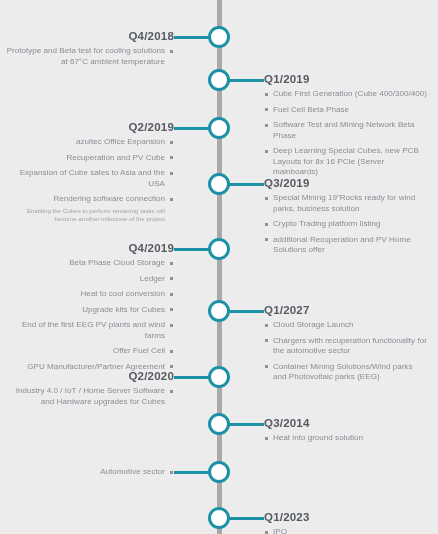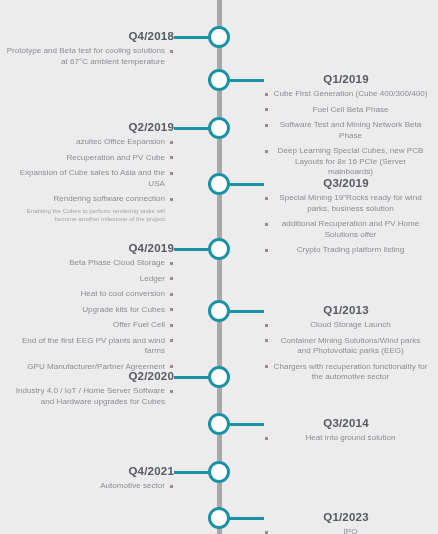--- a/index.html
+++ b/index.html
@@ -41,21 +41,21 @@
     height: 3px;
     background: #1c91a6;
     z-index: 3;
   }
   
   .entry {
     position: absolute;
     z-index: 2;
   }
   .entry.left  { text-align: right; }
-  .entry.right { text-align: center; }
+  .entry.right { text-align: left; }
   .q-title {
     font-size: 11.5px;
     font-weight: bold;
     color: #555a63;
     letter-spacing: 0.2px;
     line-height: 14px;
     white-space: nowrap;
   }
   .items { margin-top: 3px; list-style: none; }
   .item {
@@ -125,46 +125,46 @@
         <li class="item"><span class="bul"></span><span>Rendering software connection</span></li>
       </ul>
       <div class="subnote">Enabling the Cubes to perform rendering tasks will become another milestone of the project</div>
     </div>
     <div class="connector" style="top: 183px; left: 228px; width: 36px;"></div>
     <div class="node" style="top: 173px;"></div>
     <div class="entry right" style="top: 176px; left: 264px; width: 164px;">
       <div class="q-title">Q3/2019</div>
       <ul class="items">
         <li class="item"><span class="bul"></span><span>Special Mining 19"Rocks ready for wind parks, business solution</span></li>
+        <li class="item"><span class="bul"></span><span>Crypto Trading platform listing</span></li>
         <li class="item"><span class="bul"></span><span>additional Recuperation and PV Home Solutions offer</span></li>
-        <li class="item"><span class="bul"></span><span>Crypto Trading platform listing</span></li>
       </ul>
     </div>
     <div class="connector" style="top: 248px; left: 174px; width: 36px;"></div>
     <div class="node" style="top: 238px;"></div>
     <div class="entry left" style="top: 241px; left: 4px; width: 170px; text-align: right;">
       <div class="q-title">Q4/2019</div>
       <ul class="items">
         <li class="item"><span class="bul"></span><span>Beta Phase Cloud Storage</span></li>
         <li class="item"><span class="bul"></span><span>Ledger</span></li>
         <li class="item"><span class="bul"></span><span>Heat to cool conversion</span></li>
         <li class="item"><span class="bul"></span><span>Upgrade kits for Cubes</span></li>
+        <li class="item"><span class="bul"></span><span>End of the first EEG PV plants and wind farms</span></li>
         <li class="item"><span class="bul"></span><span>Offer Fuel Cell</span></li>
-        <li class="item"><span class="bul"></span><span>End of the first EEG PV plants and wind farms</span></li>
         <li class="item"><span class="bul"></span><span>GPU Manufacturer/Partner Agreement</span></li>
       </ul>
     </div>
     <div class="connector" style="top: 310px; left: 228px; width: 36px;"></div>
     <div class="node" style="top: 300px;"></div>
     <div class="entry right" style="top: 303px; left: 264px; width: 164px;">
-      <div class="q-title">Q1/2013</div>
+      <div class="q-title">Q1/2027</div>
       <ul class="items">
         <li class="item"><span class="bul"></span><span>Cloud Storage Launch</span></li>
+        <li class="item"><span class="bul"></span><span>Chargers with recuperation functionality for the automotive sector</span></li>
         <li class="item"><span class="bul"></span><span>Container Mining Solutions/Wind parks and Photovoltaic parks (EEG)</span></li>
-        <li class="item"><span class="bul"></span><span>Chargers with recuperation functionality for the automotive sector</span></li>
       </ul>
     </div>
     <div class="connector" style="top: 376px; left: 174px; width: 36px;"></div>
     <div class="node" style="top: 366px;"></div>
     <div class="entry left" style="top: 369px; left: 4px; width: 170px;">
       <div class="q-title">Q2/2020</div>
       <ul class="items">
         <li class="item"><span class="bul"></span><span>Industry 4.0 / IoT / Home Server Software and Hardware upgrades for Cubes</span></li>
       </ul>
     </div>
@@ -172,21 +172,20 @@
     <div class="node" style="top: 413px;"></div>
     <div class="entry right" style="top: 416px; left: 264px; width: 164px;">
       <div class="q-title">Q3/2014</div>
       <ul class="items">
         <li class="item"><span class="bul"></span><span>Heat into ground solution</span></li>
       </ul>
     </div>
     <div class="connector" style="top: 471px; left: 174px; width: 36px;"></div>
     <div class="node" style="top: 461px;"></div>
     <div class="entry left" style="top: 464px; left: 4px; width: 170px;">
-      <div class="q-title">Q4/2021</div>
       <ul class="items">
         <li class="item"><span class="bul"></span><span>Automotive sector</span></li>
       </ul>
     </div>
     <div class="connector" style="top: 517px; left: 228px; width: 36px;"></div>
     <div class="node" style="top: 507px;"></div>
     <div class="entry right" style="top: 510px; left: 264px; width: 164px;">
       <div class="q-title">Q1/2023</div>
       <ul class="items">
         <li class="item"><span class="bul"></span><span>IPO</span></li>

